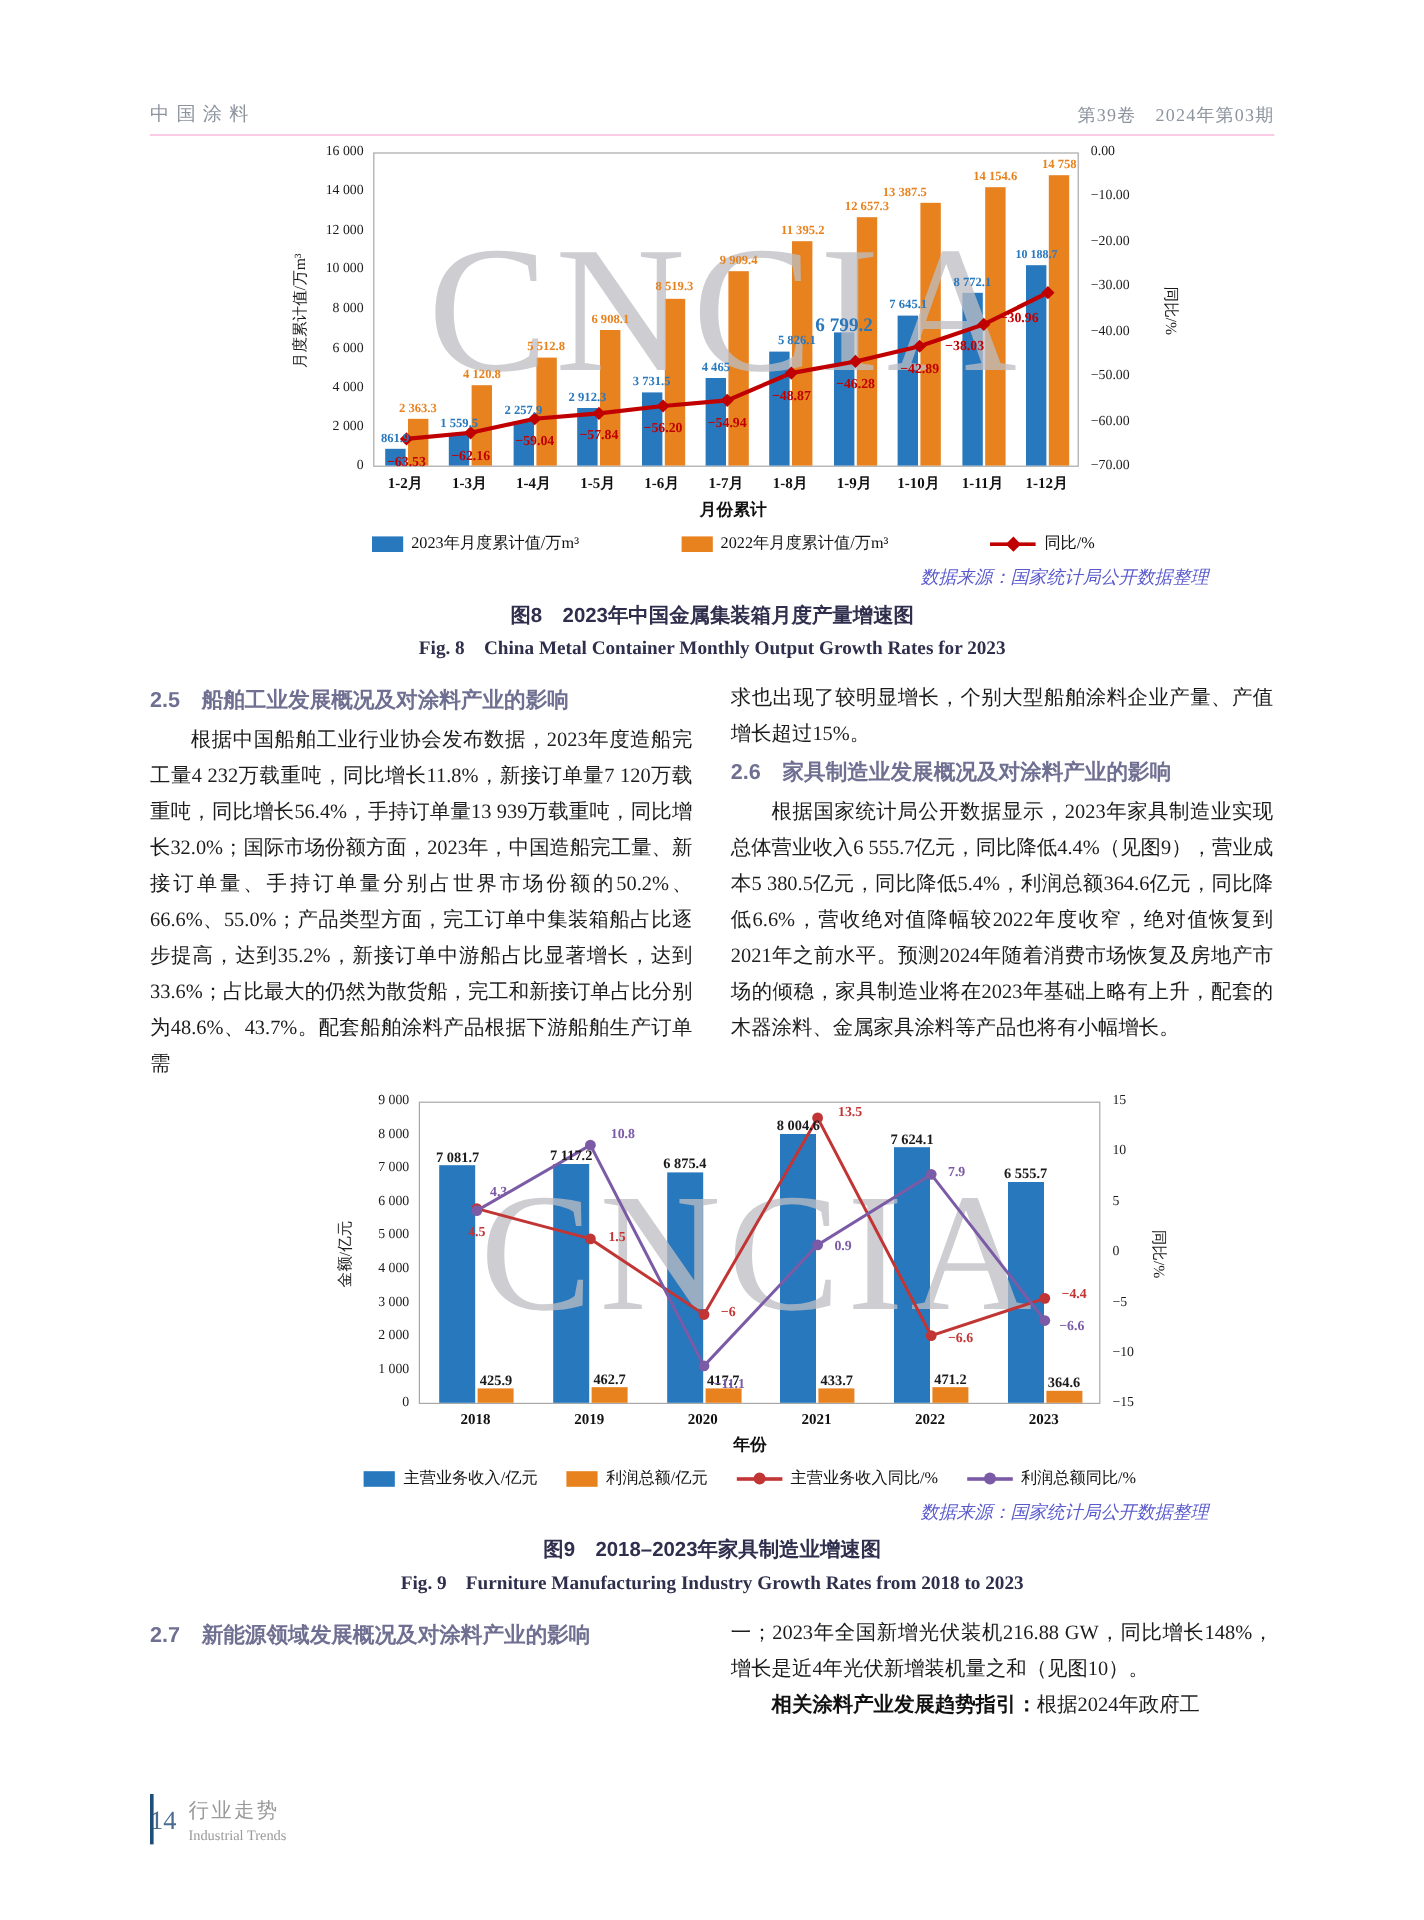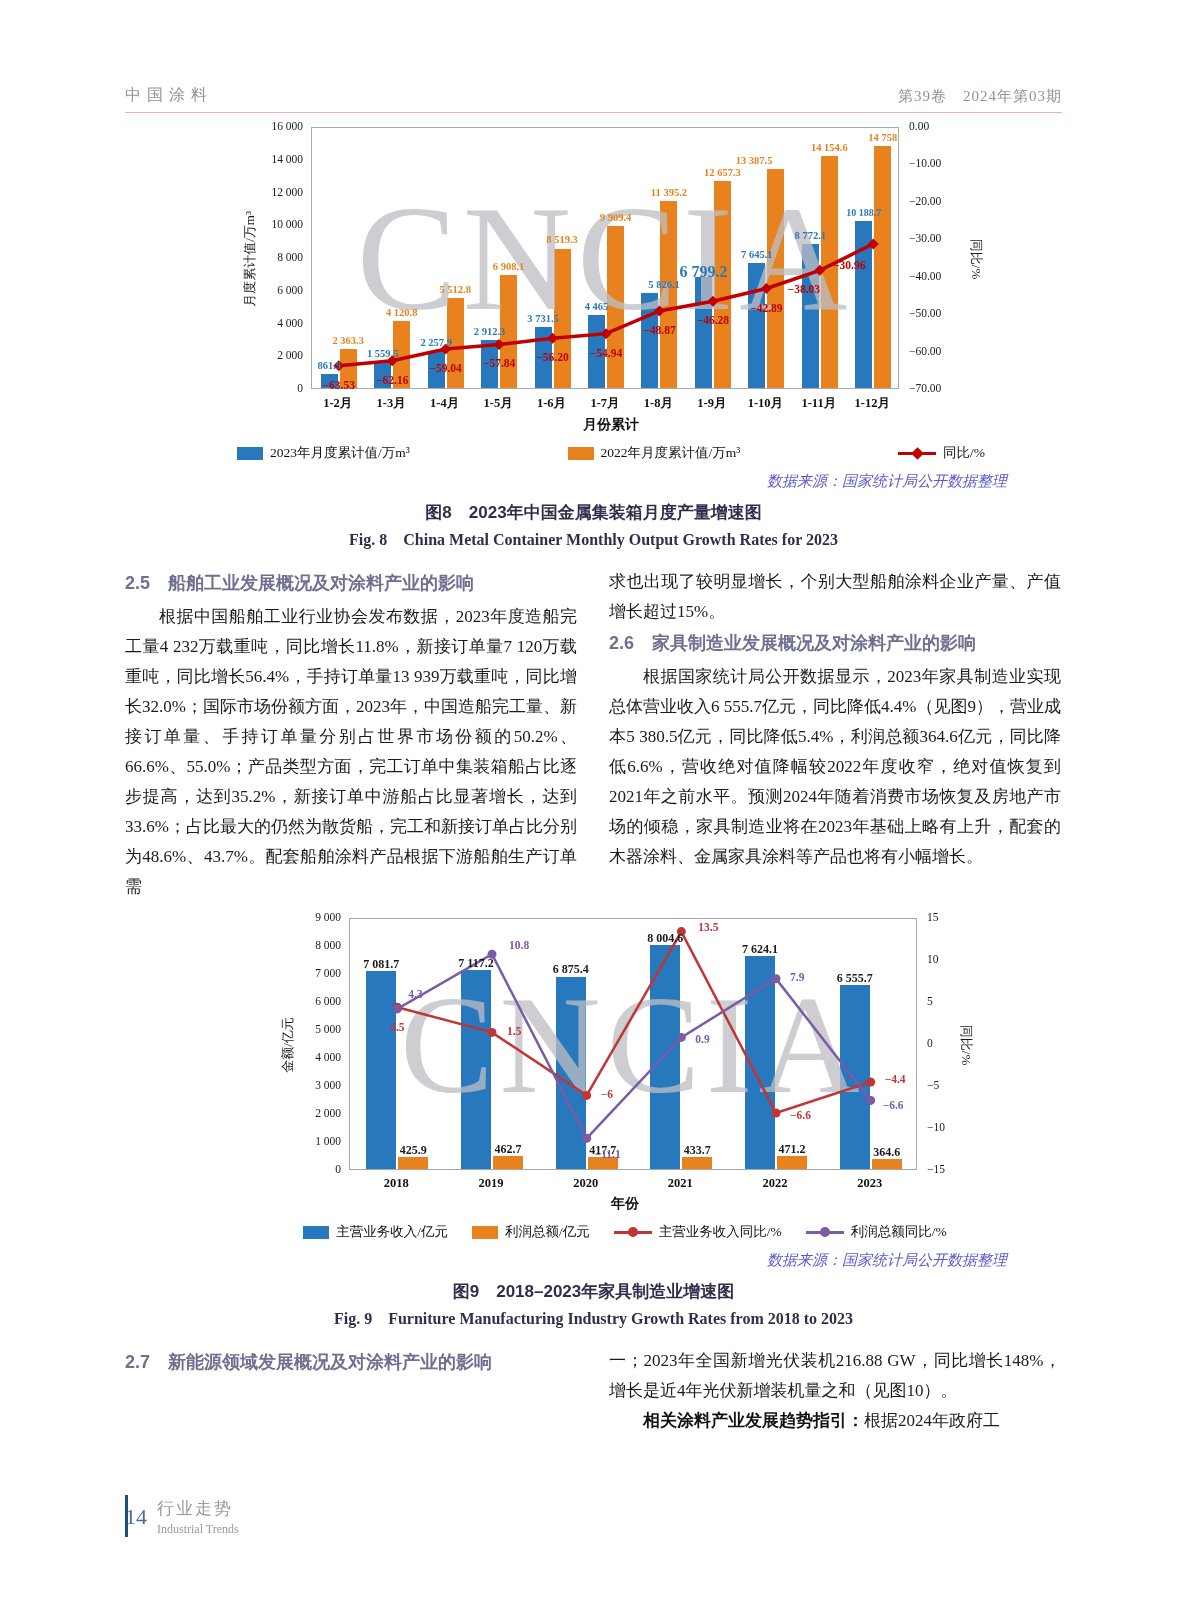--- a/index.html
+++ b/index.html
@@ -172,21 +172,21 @@
           <div>1-5月</div>
           <div>1-6月</div>
           <div>1-7月</div>
           <div>1-8月</div>
           <div>1-9月</div>
           <div>1-10月</div>
           <div>1-11月</div>
           <div>1-12月</div>
         </div>
       <div class="xtitle">月份累计</div>
-      <div class="legend" style="gap: 115px; font-size: 13.5px; justify-content: space-between;">
+      <div class="legend" style="gap: 85px; font-size: 13.5px;">
           <div class="li">
             <span class="swb" style="background: rgb(40, 120, 190);"></span>
             <span>2023年月度累计值/万m³</span>
           </div>
           <div class="li">
             <span class="swb" style="background: rgb(232, 130, 30);"></span>
             <span>2022年月度累计值/万m³</span>
           </div>
           <div class="li">
             <span class="swl">

